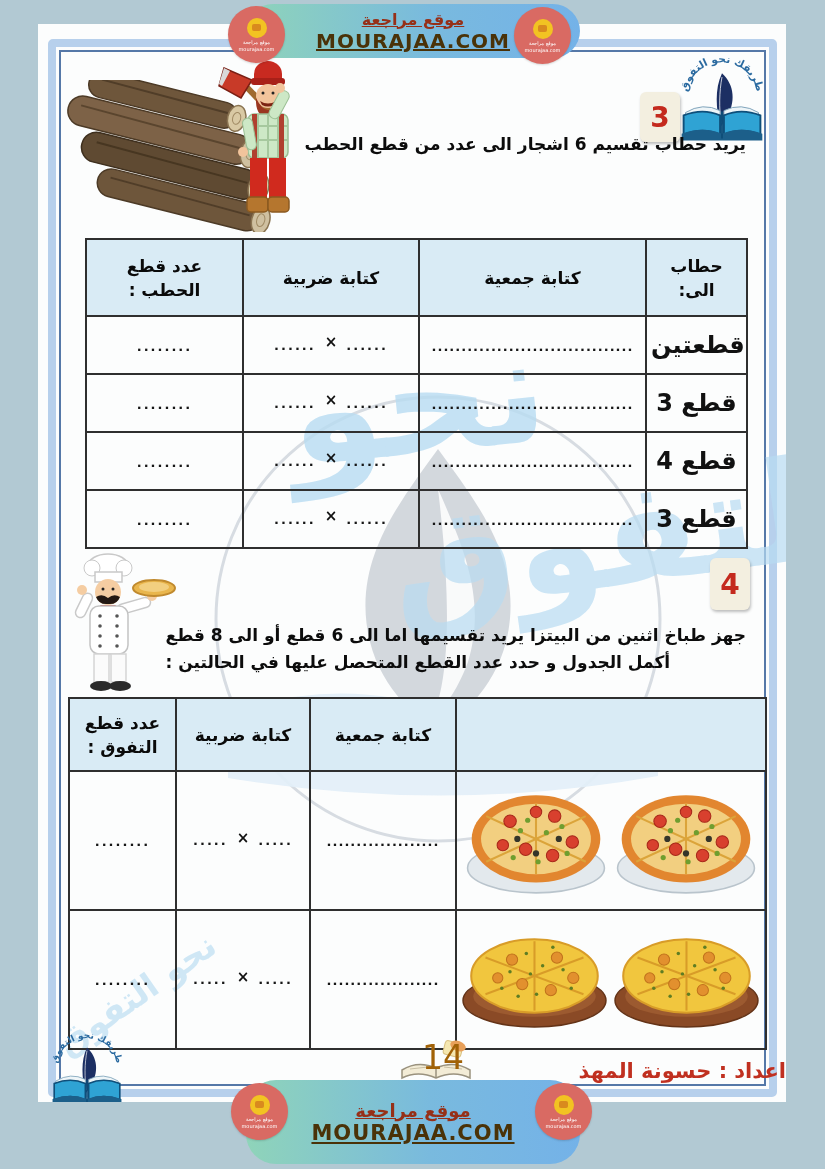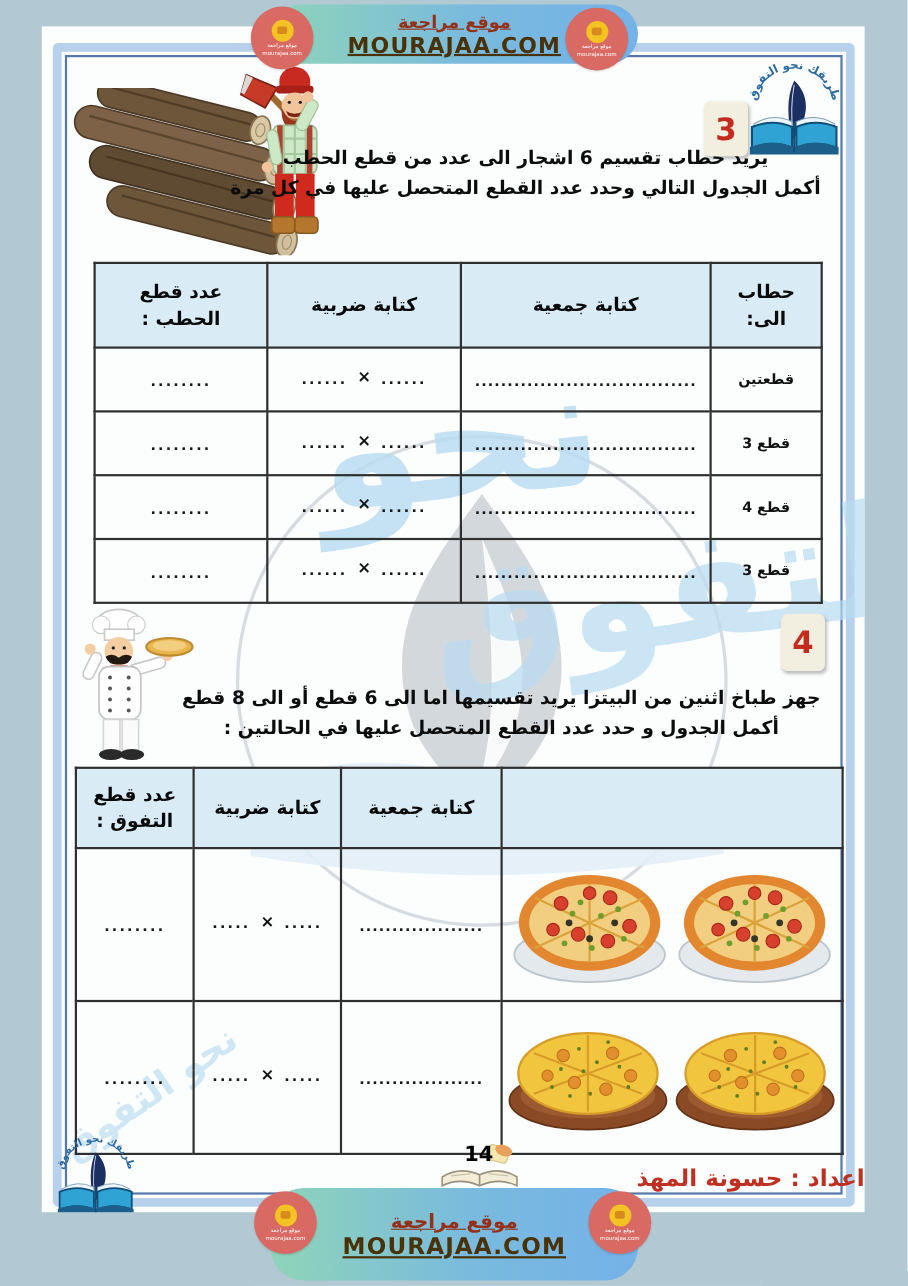--- a/index.html
+++ b/index.html
@@ -66,45 +66,45 @@
   
   .num-tile {
     position:absolute; background:#f3efe0; border-radius:6px;
     box-shadow:1px 2px 3px rgba(0,0,0,.25);
     display:flex; align-items:center; justify-content:center;
     color:#c42a1e; font-weight:bold; font-size:28px;
   }
 
   
   .statement {
-    position:absolute; direction:rtl; text-align:center; font-weight:bold;
+    position:absolute; direction:rtl; text-align:left; font-weight:bold;
     font-size:17px; line-height:27px; color:#0c0c0c; white-space:nowrap;
   }
 
   
   table { border-collapse:collapse; table-layout:fixed; direction:rtl; position:absolute; }
   td, th { border:2px solid #2f2f2f; padding:0 4px; text-align:center; vertical-align:middle; }
   thead th { background:#d9ebf5; font-size:17px; font-weight:bold; color:#0a0a0a; line-height:24px; }
   tbody td { background:transparent; }
-  .lbl { font-size:13px; font-weight:bold; direction:ltr; white-space:nowrap; }
+  .lbl { font-size:24px; font-weight:bold; direction:ltr; white-space:nowrap; }
   .dots { font-weight:bold; font-size:13px; letter-spacing:2px; color:#161616; white-space:nowrap; }
   .dots-long { font-weight:bold; font-size:13px; letter-spacing:1px; color:#161616; white-space:nowrap; }
   .multcell { display:flex; align-items:center; justify-content:center; gap:9px; }
   .times { font-weight:bold; font-size:15px; position:relative; top:-3px; }
   .pizza-cell { display:flex; align-items:center; justify-content:center; gap:4px; }
 
   .prepared-by {
     position:absolute; right:0px; top:1035px; direction:rtl;
     color:#c03020; font-weight:bold; font-size:21px; white-space:nowrap;
   }
   .pagenum {
     position:absolute; left:358px; top:1014px; width:80px; height:50px;
   }
   .pagenum .n {
-    position:absolute; left:26px; top:0px; font-size:19px; font-weight:bold; color:#000000;
+    position:absolute; left:26px; top:0px; font-size:33px; font-weight:normal; color:#a16207;
   }
 </style>
 </head>
 <body>
 
 <svg width="0" height="0" style="position:absolute">
   <defs>
     <symbol id="brand-logo" viewBox="0 0 100 92">
       <path id="arcT" d="M16,50 A36,34 0 1 1 84,50" fill="none"></path>
       <text font-size="11" font-weight="bold" fill="#2a6aa0">
@@ -266,21 +266,20 @@
     </svg>
 
     <div class="num-tile" style="left:602px; top:68px; width:40px; height:50px;">3</div>
 
     <svg class="abs" style="left:636px; top:32px;" width="96" height="92">
       <use href="#brand-logo"></use>
     </svg>
 
     <div class="statement" style="right:40px; top:107px;">
       <div>يريد حطاب تقسيم  6  اشجار الى عدد من قطع الحطب</div>
-      <div>أكمل الجدول التالي وحدد عدد القطع المتحصل عليها في كل مرة</div>
     </div>
 
     <table style="left:47px; top:214px; width:661px;">
       <colgroup>
           <col style="width:101px">
           <col style="width:227px">
           <col style="width:176px">
           <col style="width:157px">
         </colgroup>
       <thead>

